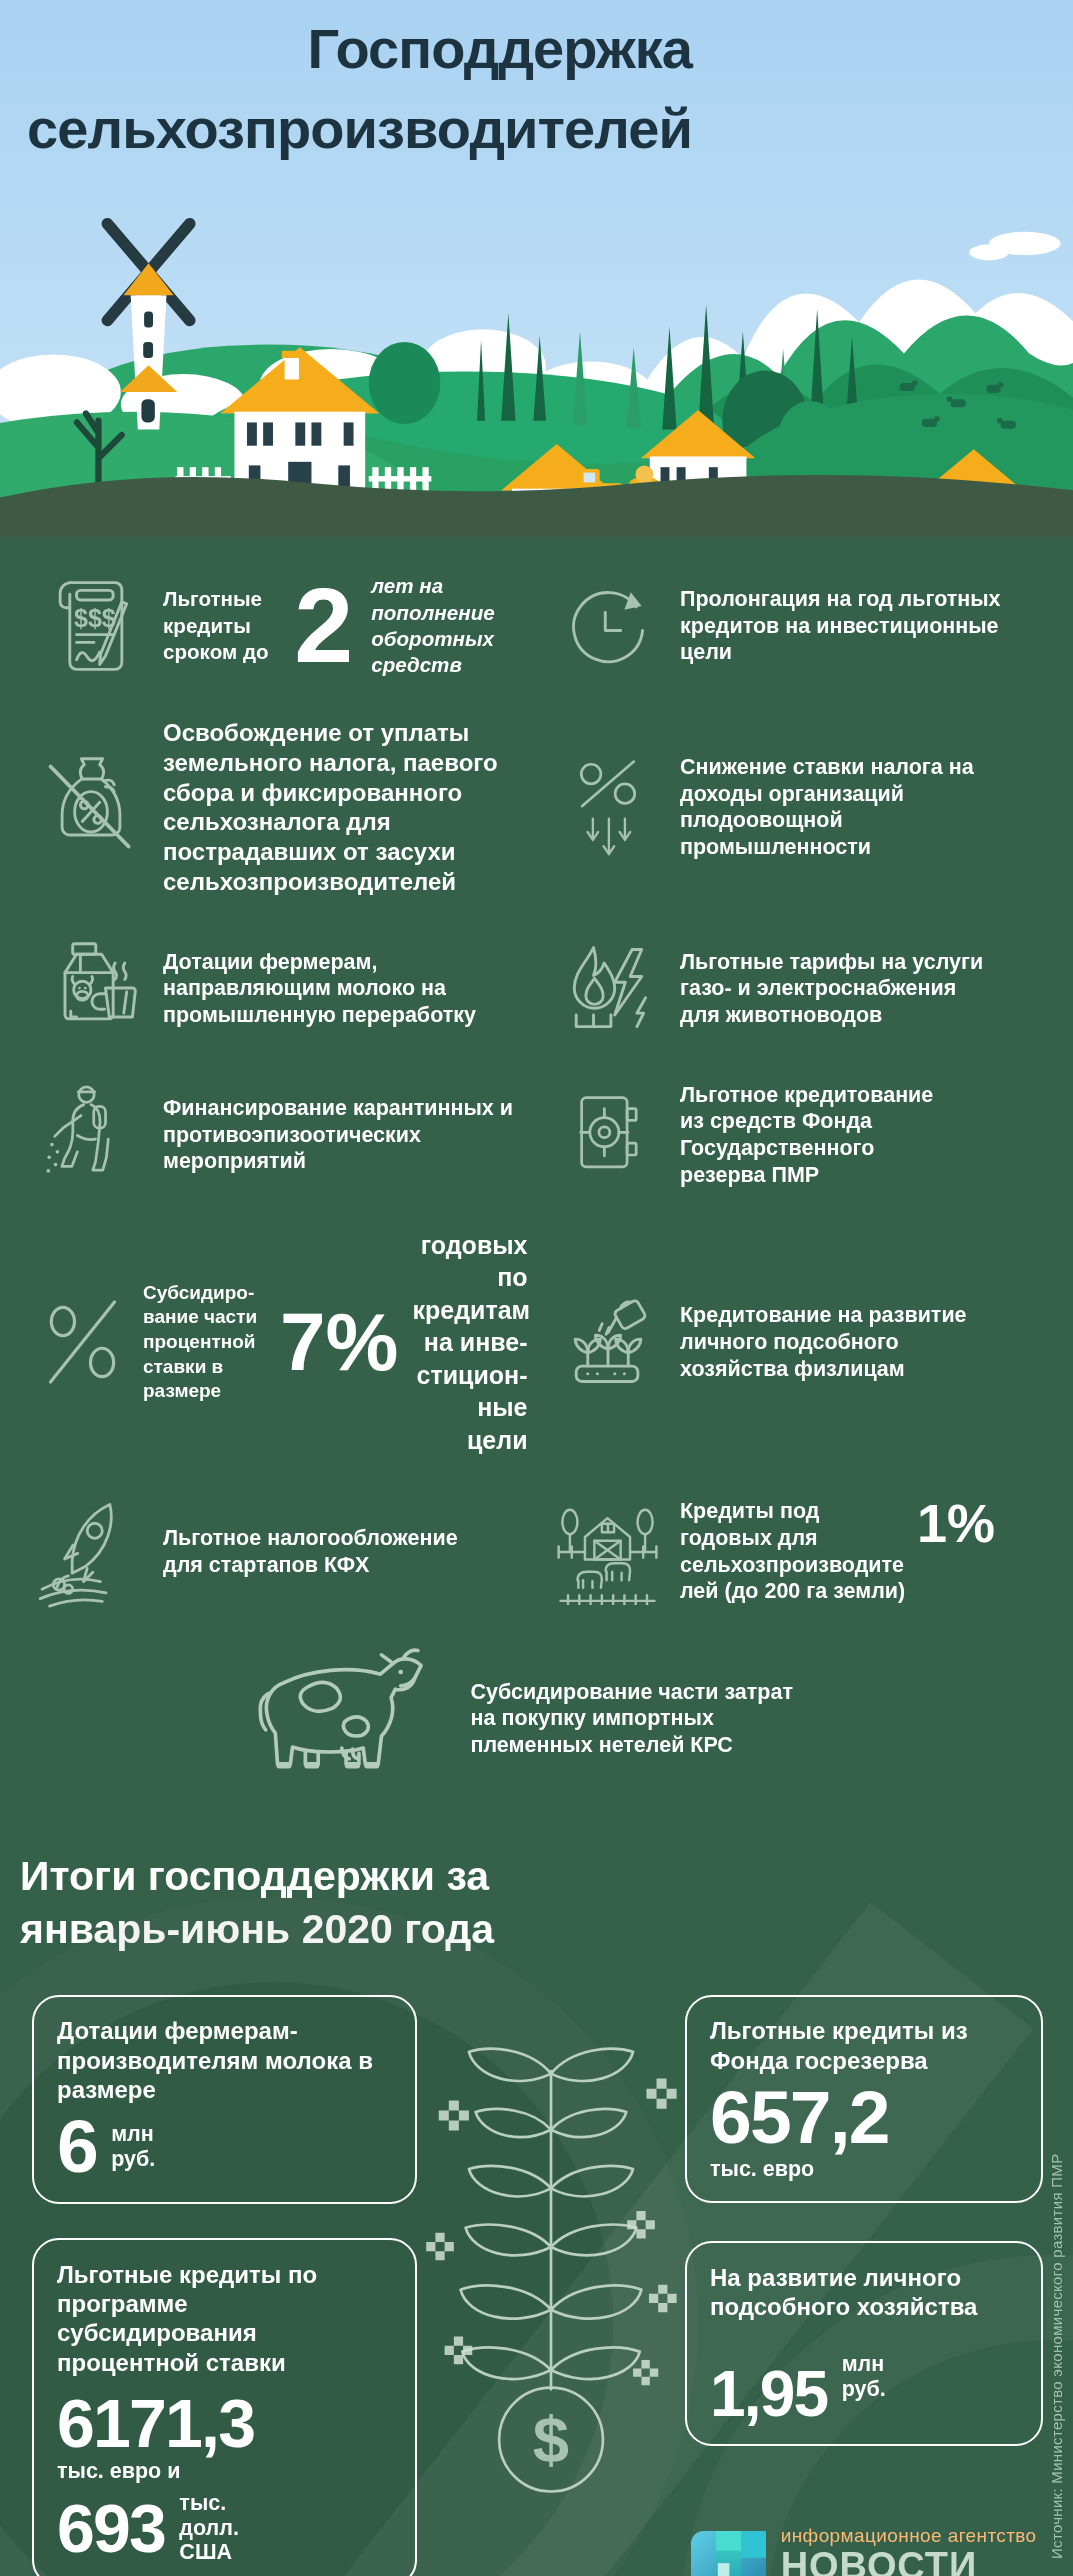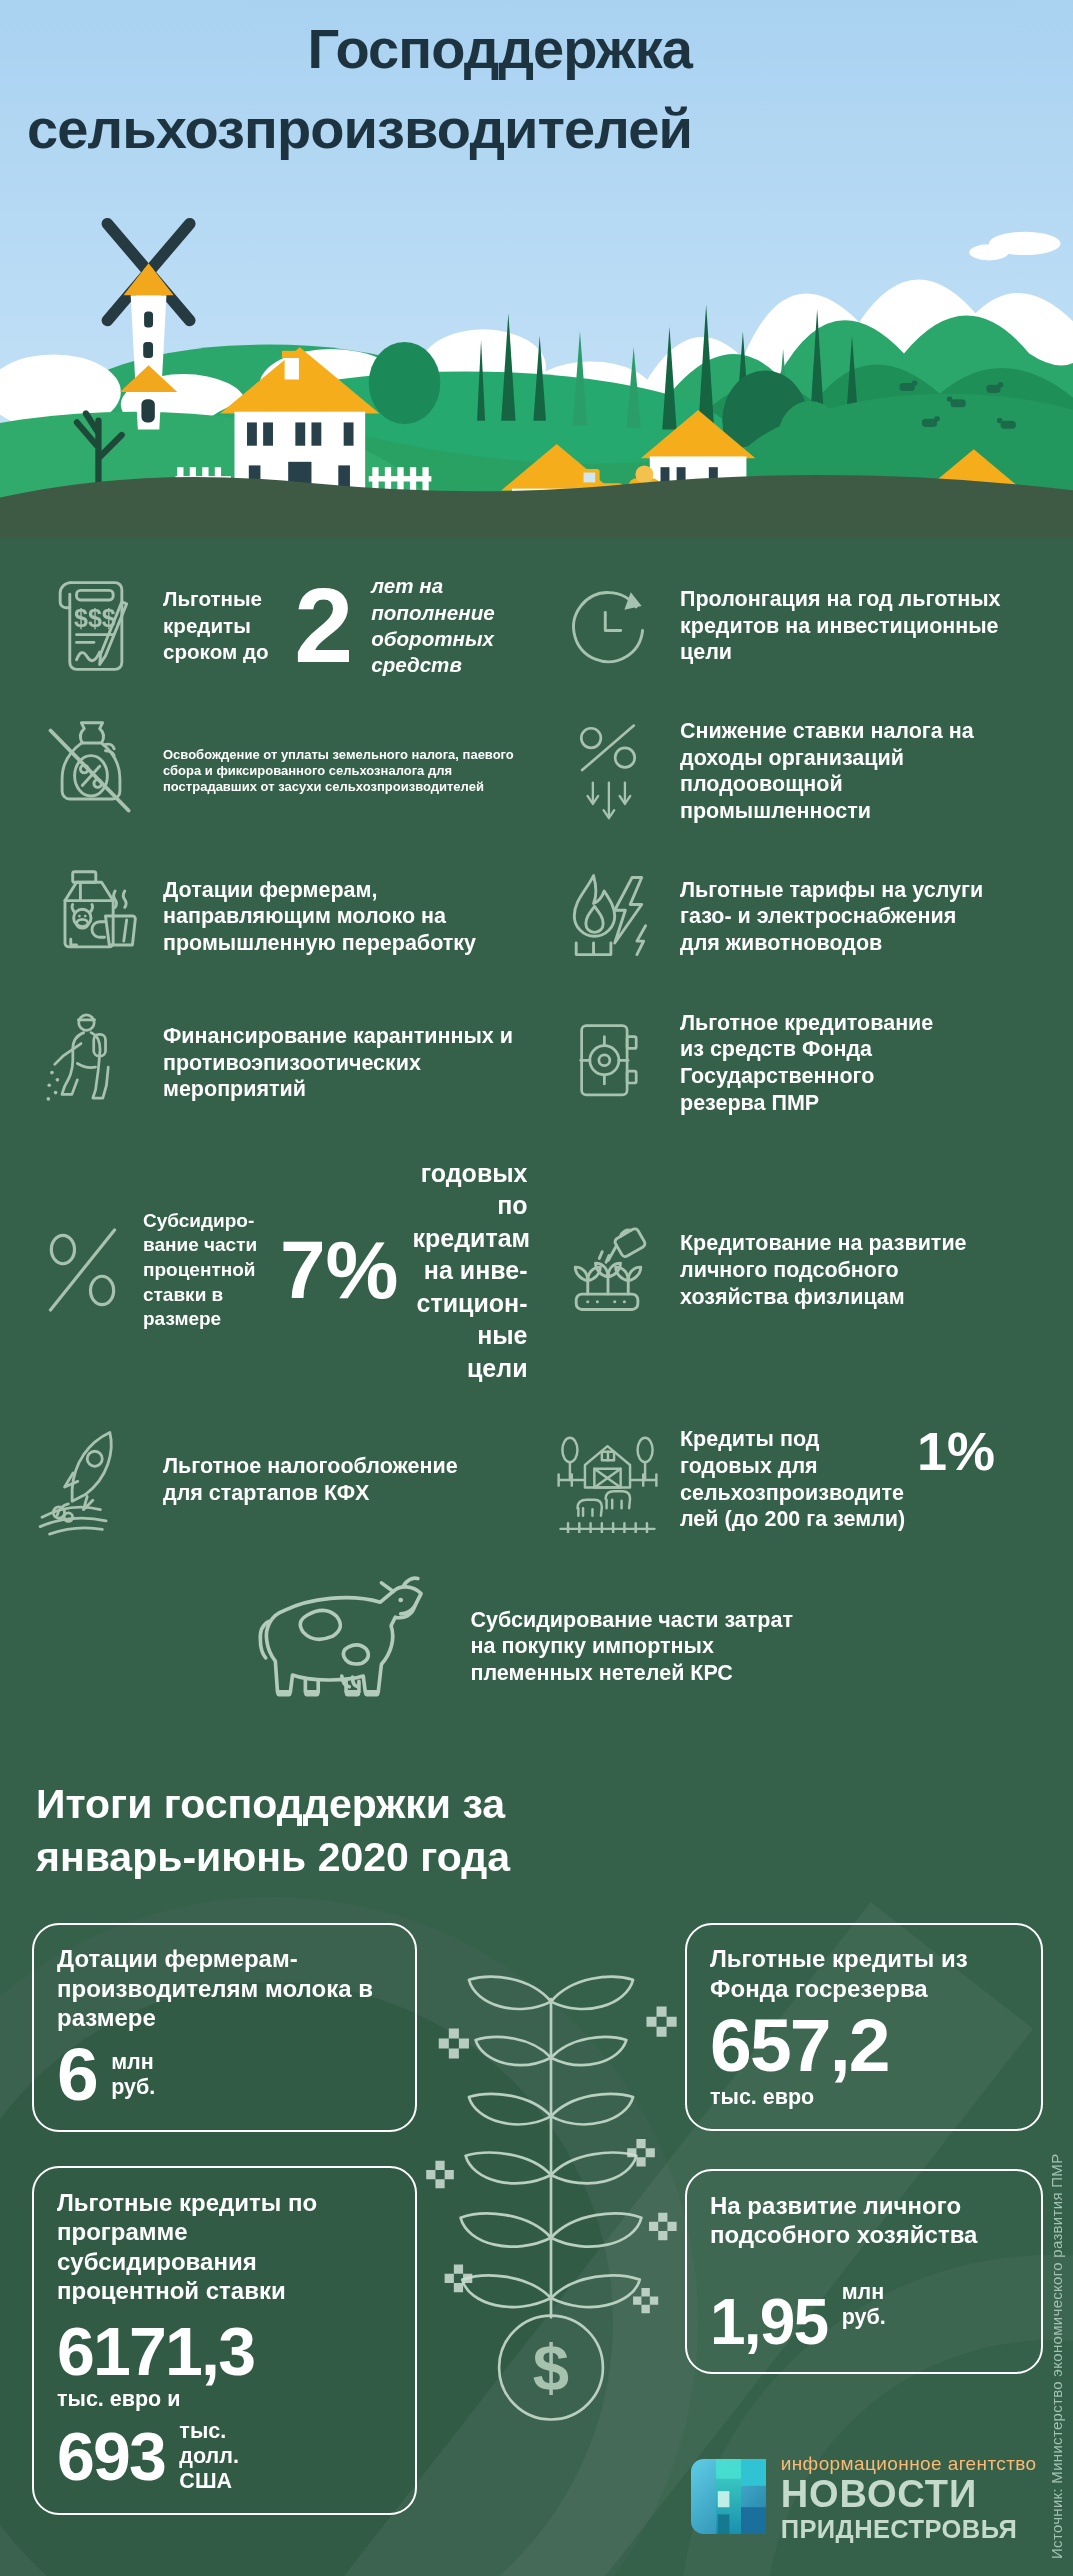--- a/index.html
+++ b/index.html
@@ -24,21 +24,21 @@
   .pre23{font-weight:700;font-size:20.6px;line-height:1.28;max-width:150px;}
   .post23{font-weight:700;font-size:20.6px;line-height:1.28;max-width:159px;font-style:italic;}
   .pre21{font-weight:700;font-size:19px;line-height:1.3;max-width:123px;}
   .post21{font-weight:700;font-size:25px;line-height:1.3;max-width:115px;text-align:right;}
   .big7{font-size:82px;}
   .txt-with-float{max-width:315px;}
   .big-inline{float:right;font-size:54px;line-height:.95;font-weight:700;margin:0 0 5.4px 9px;}
   .cow-row{display:flex;align-items:center;gap:23px;width:591px;margin:34px auto 0;color:#fff;}
 
   
-  .results-heading{margin:55px 0 0 36px;color:#fff;font-size:41px;font-weight:700;
+  .results-heading{margin:55px 0 0 20px;color:#fff;font-size:41px;font-weight:700;
                    line-height:1.3;max-width:608px;}
   .results{position:relative;display:grid;grid-template-columns:385px 268px 358px;
            padding:38px 0 0 32px;z-index:2;}
   .col{display:flex;flex-direction:column;align-items:center;}
   .col.left{gap:34px;}
   .col.right{gap:38px;}
   .card{border:2.7px solid #fff;border-radius:27px;padding:19.7px 23px;color:#fff;}
   .card-label{font-weight:700;font-size:24px;line-height:1.22;}
   .vrow{display:flex;align-items:center;gap:14.3px;margin-top:7.2px;}
   .vbig{font-weight:700;font-size:75px;line-height:.95;letter-spacing:-1.8px;}
@@ -277,21 +277,21 @@
           <path d="M46 26 q-5 -9 2 -15 l-3 -6 h22 l-3 6 q7 6 2 15"></path>
           <path d="M68 28 q9 -3 11 4 M70 34 q7 0 9 5"></path>
           <path d="M45 26 h21 c15 12 19 25 19 37 v13 a8 8 0 0 1 -8 8 H33 a8 8 0 0 1 -8 -8 V63 c0 -12 4 -25 20 -37 z"></path>
           <ellipse cx="55" cy="60" rx="17" ry="21"></ellipse>
           <circle cx="48" cy="53" r="4"></circle>
             <circle cx="62" cy="68" r="4"></circle>
             <line x1="46" y1="70" x2="64" y2="50"></line>
           <line x1="13" y1="13" x2="94" y2="96" stroke-width="4"></line>
         </svg>
       </span>
-      <span class="btext" style="max-width:385px;font-size:13px;">Освобождение от уплаты земельного налога, паевого сбора и фиксированного сельхозналога для пострадавших от засухи сельхозпроизводителей</span>
+      <span class="btext" style="max-width:385px;font-size:24px;">Освобождение от уплаты земельного налога, паевого сбора и фиксированного сельхозналога для пострадавших от засухи сельхозпроизводителей</span>
     </div>
 
     <div class="benefit">
       <span class="bicon">
         <svg width="98" height="106" viewBox="0 0 110 118" stroke="#a7c3af" stroke-width="3" fill="none" stroke-linecap="round" stroke-linejoin="round">
           <circle cx="36" cy="22" r="11"></circle>
             <circle cx="74" cy="44" r="11"></circle>
             <line x1="26" y1="58" x2="84" y2="8"></line>
           <g stroke-width="2.6">
             <line x1="38" y1="72" x2="38" y2="94"></line>

